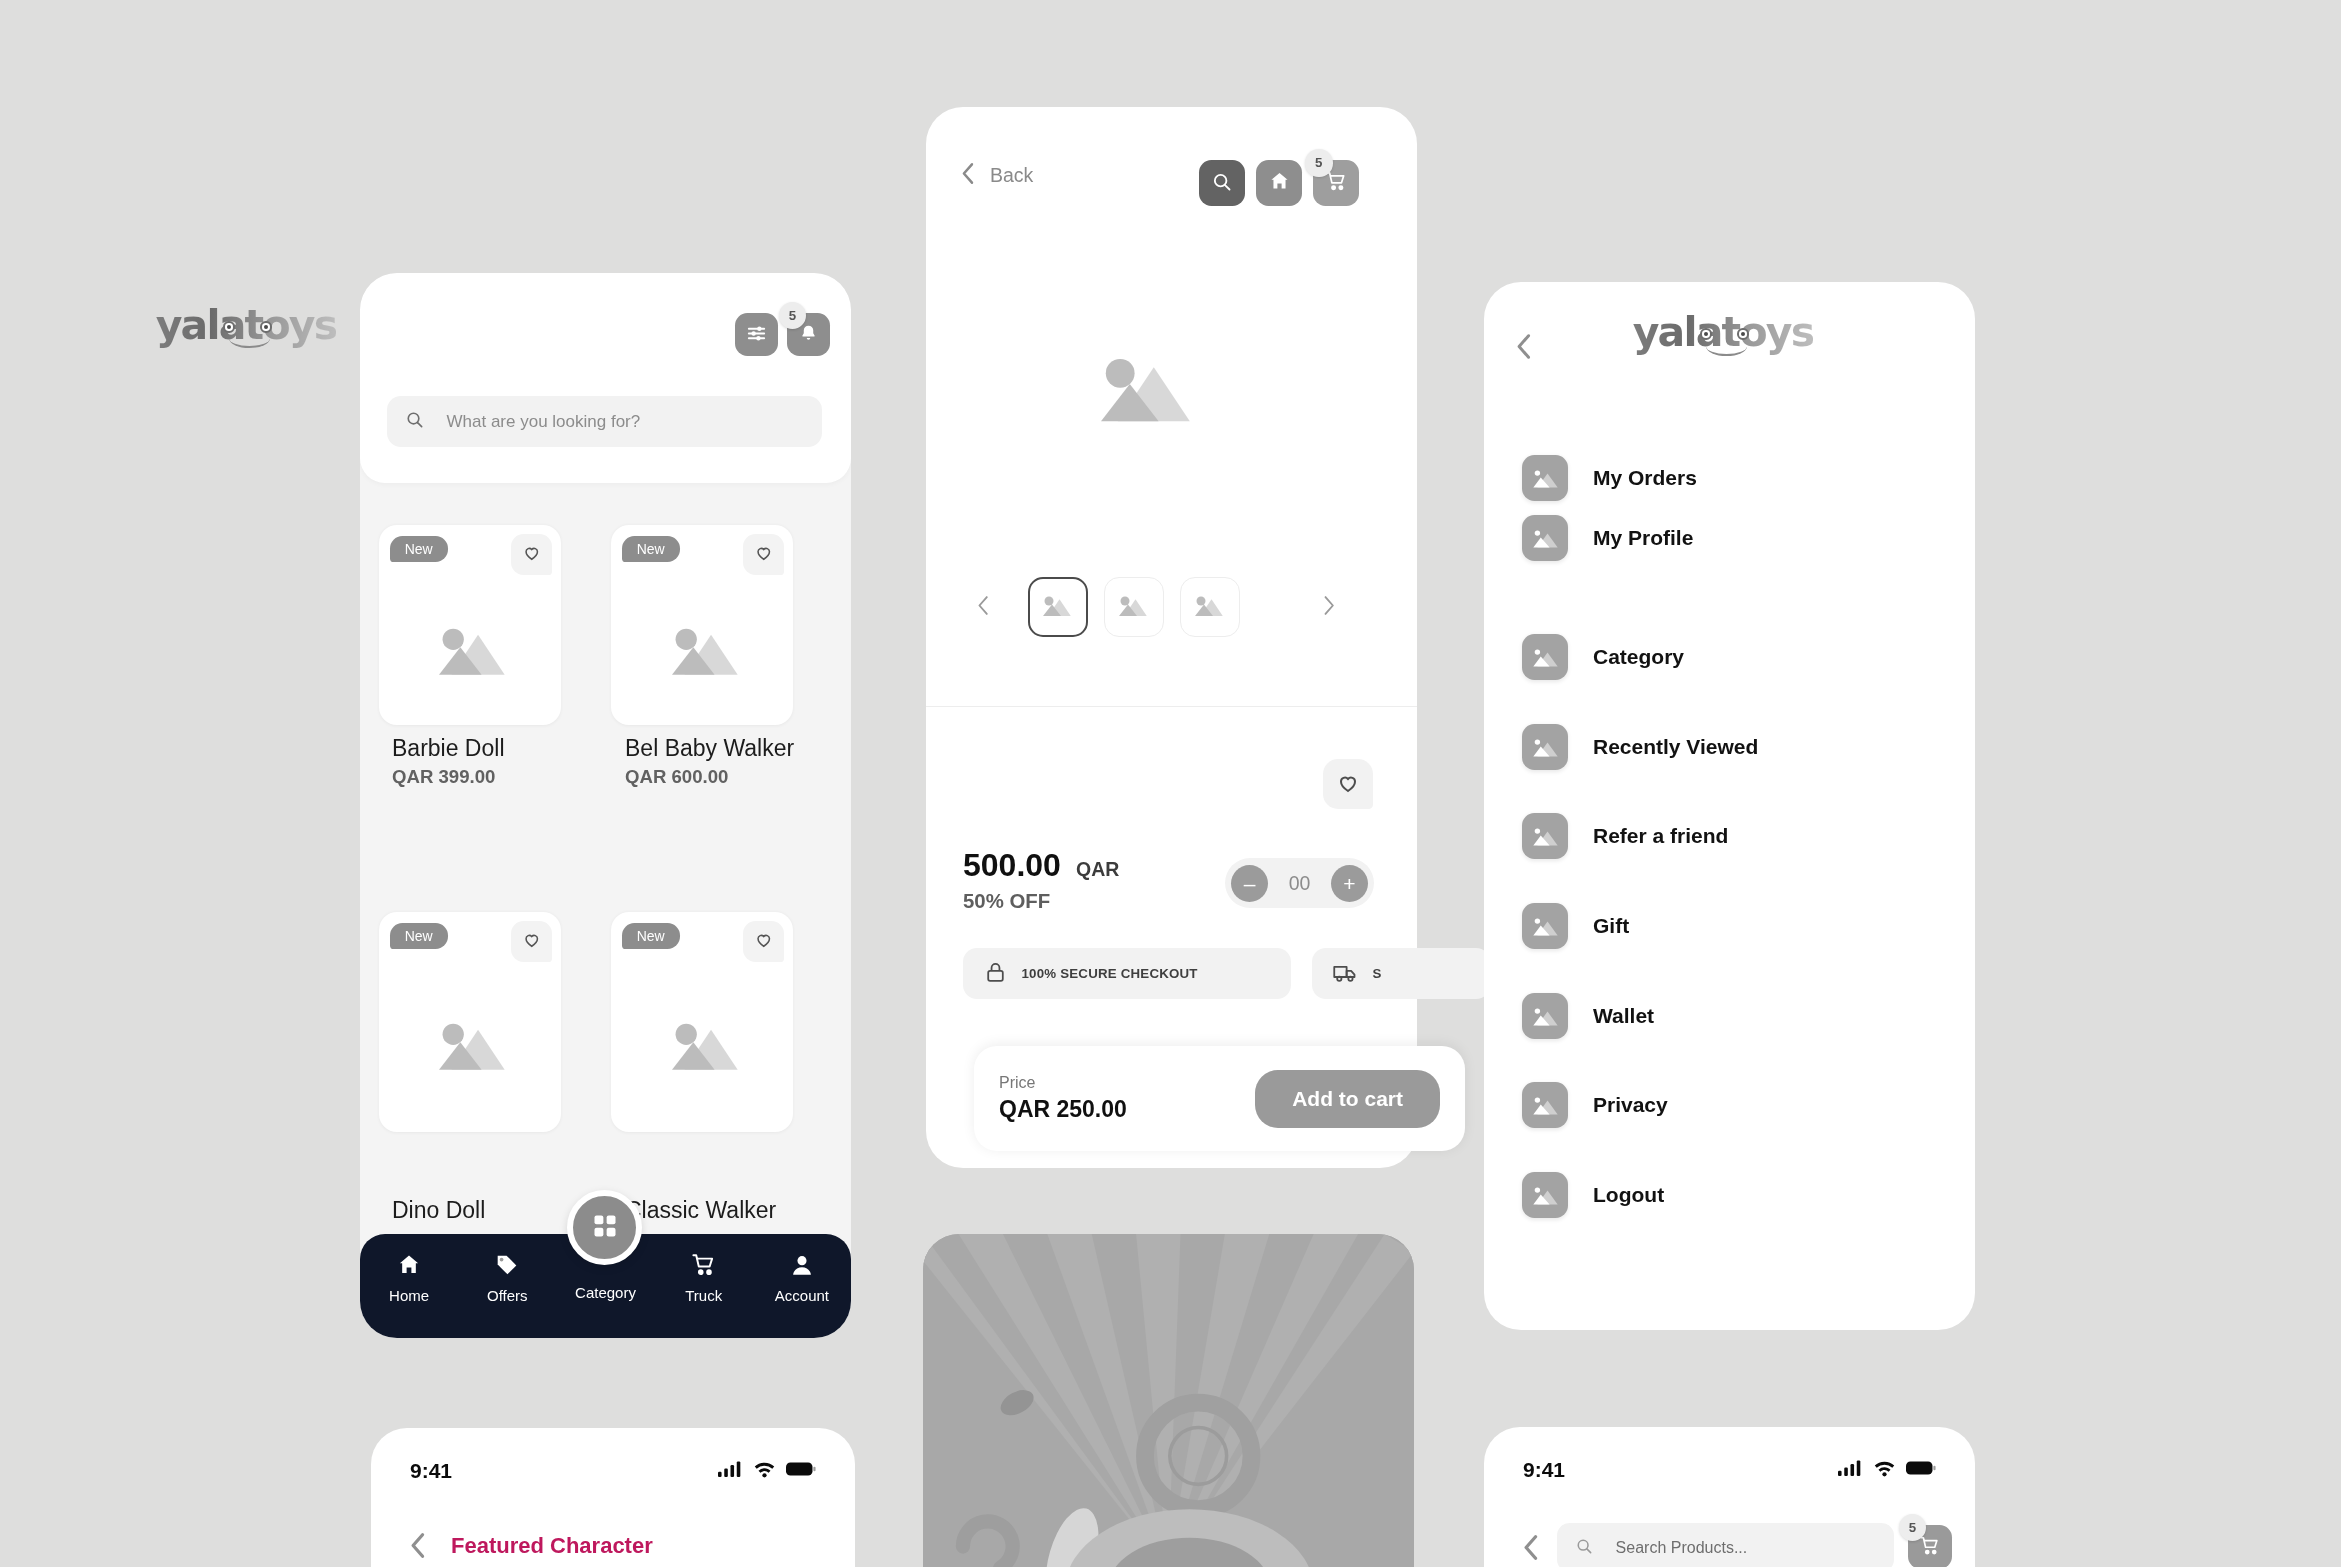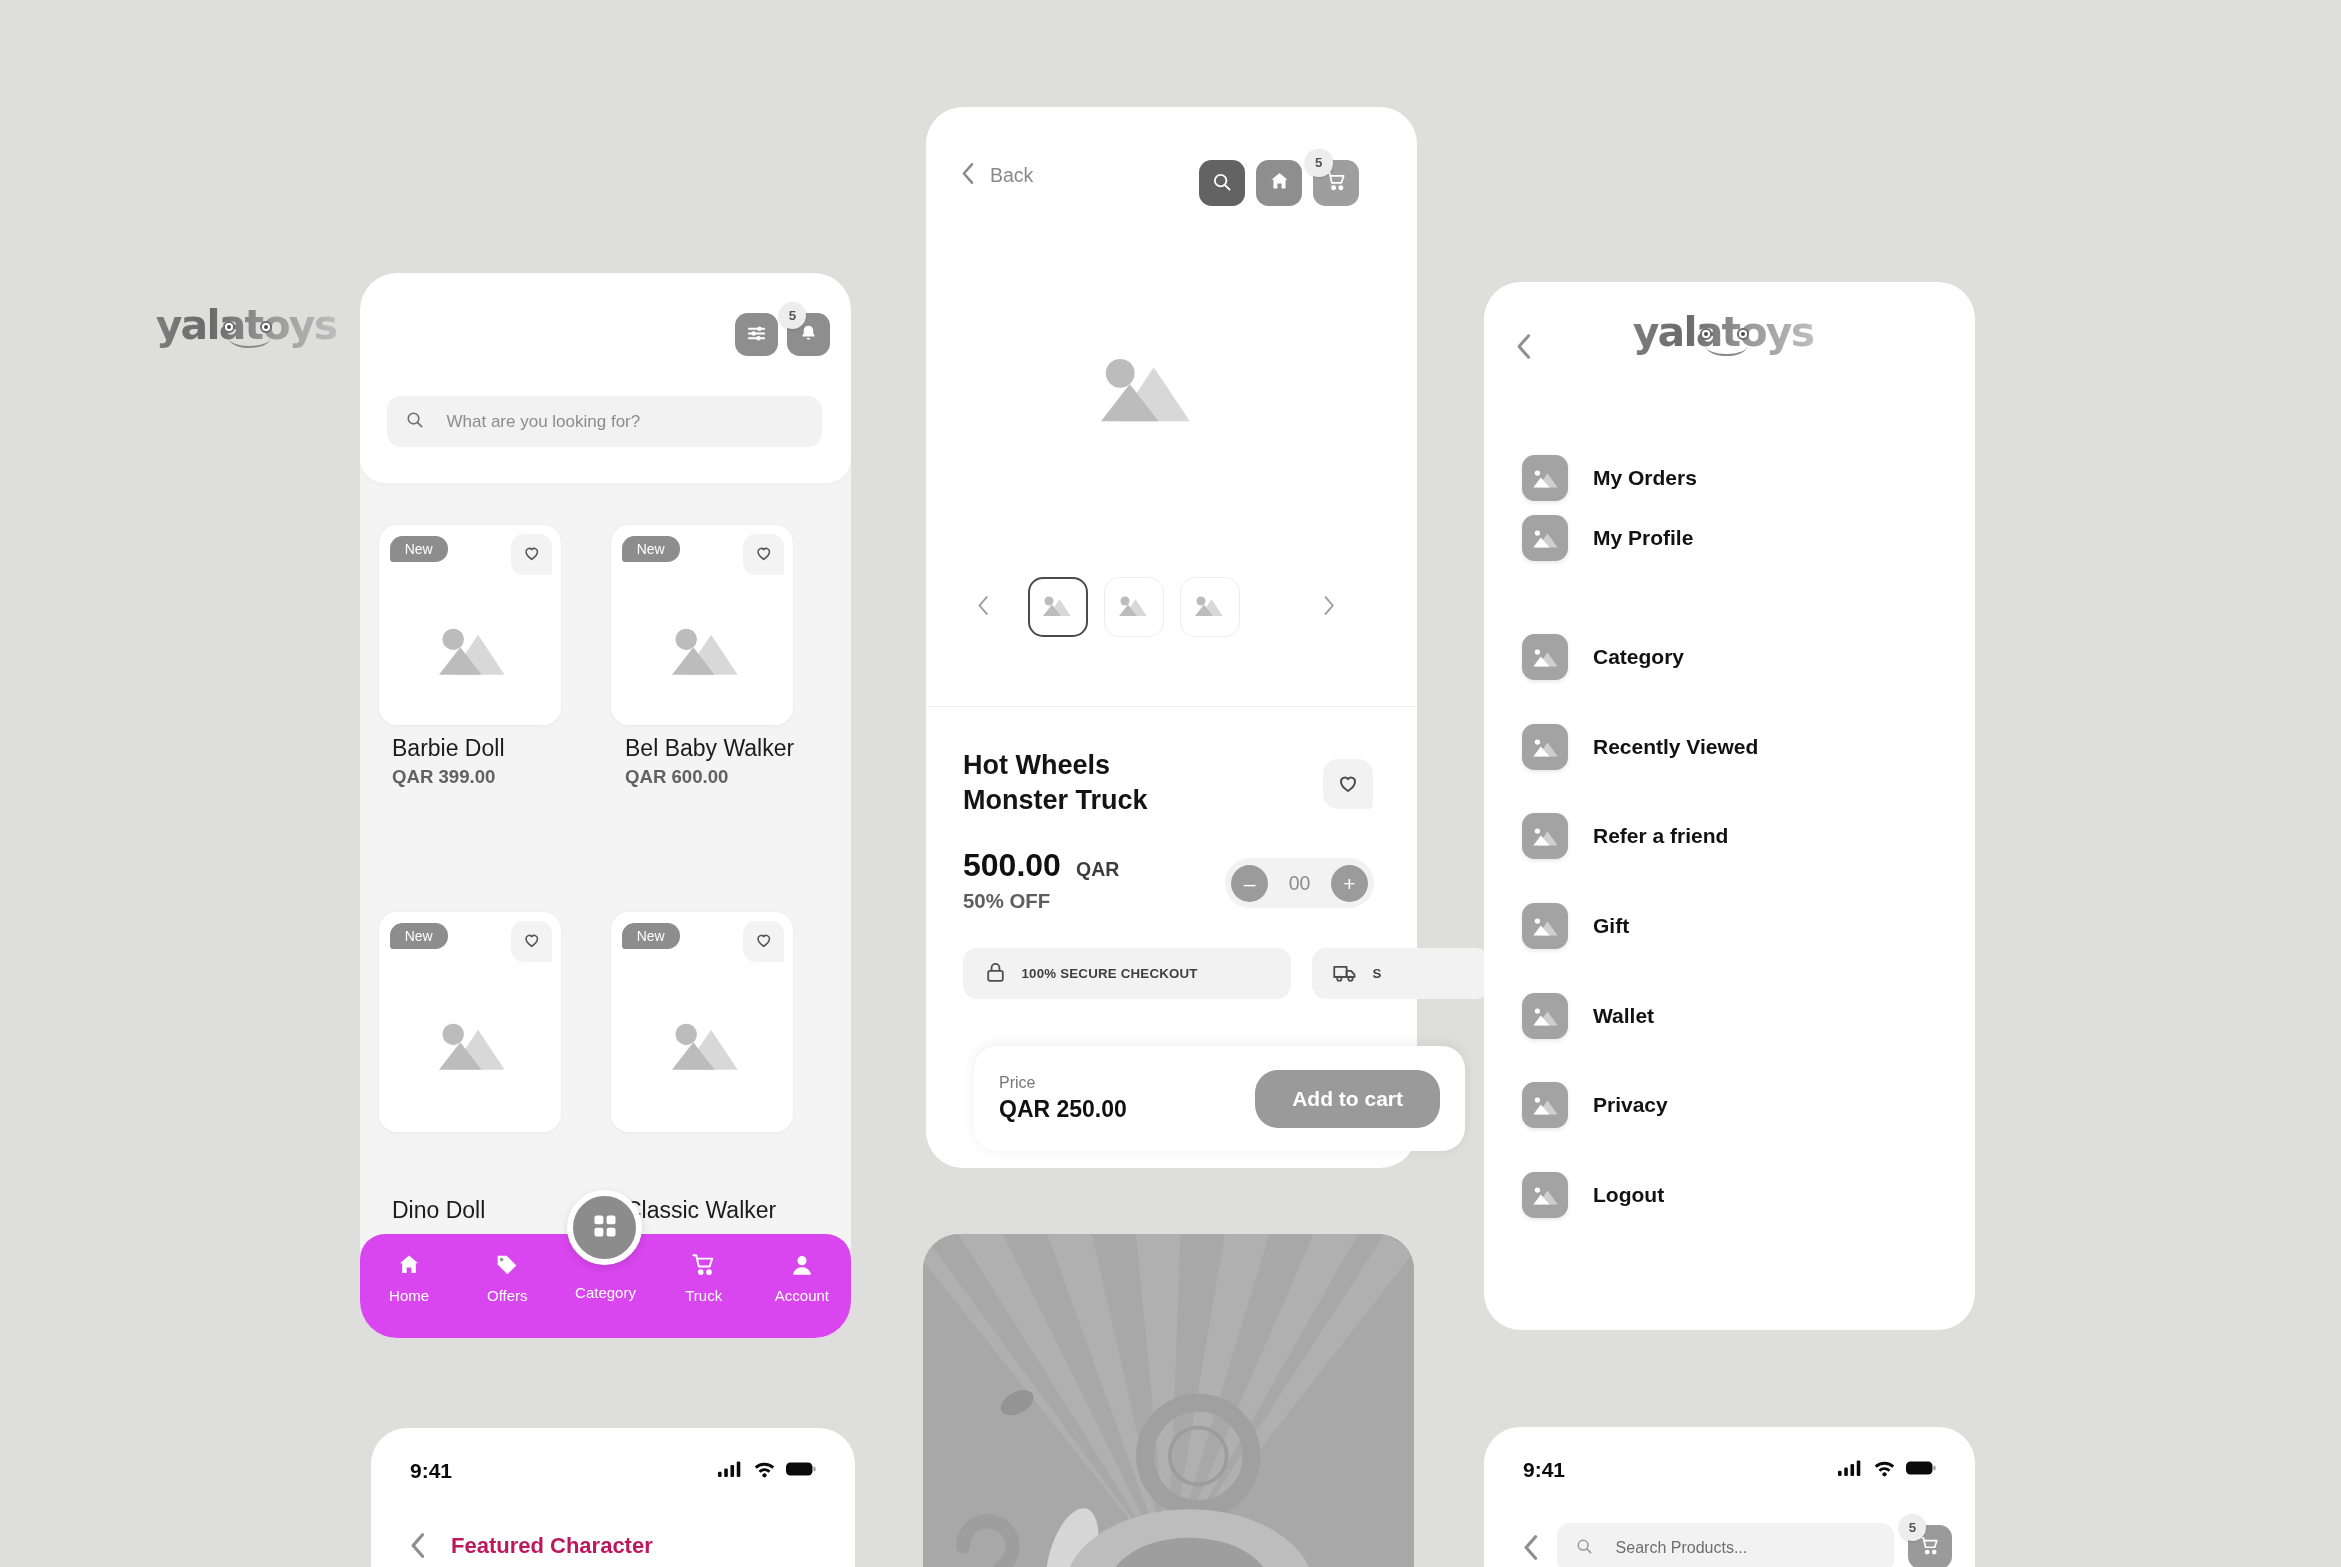--- a/index.html
+++ b/index.html
@@ -85,21 +85,21 @@
     position: absolute; right: 9px; top: 9px; width: 41px; height: 41px;
     background: #f3f3f3; border-radius: 12.4px 12.4px 3.6px 12.4px;
     display: flex; align-items: center; justify-content: center;
   }
   .ph-img { position: absolute; display: block; }
   .pname { position: absolute; font-size: 23px; color: #1c1c1c; }
   .pprice { position: absolute; font-size: 18.6px; font-weight: 700; color: #616161; }
 
   .tabbar {
     position: absolute; left: 0; bottom: 0; width: 491px; height: 104px;
-    background: #d946ef; border-radius: 25px 25px 37px 37px;
+    background: #0f172a; border-radius: 25px 25px 37px 37px;
     display: flex; align-items: flex-start; padding-top: 18px;
   }
   .tab { flex: 1; display: flex; flex-direction: column; align-items: center; gap: 6.2px; }
   .tab-lbl { color: #fff; font-size: 15px; }
 
   
   #phone-detail {
     left: 926px; top: 107px; width: 491px; height: 1061px;
     background: #fff; border-radius: 37px;
   }
@@ -447,21 +447,20 @@
     <span style="width:50px;"></span>
     <span class="chev">
       <svg width="13.3" height="21" viewBox="0 0 12 20" fill="none" stroke="#9a9a9a" stroke-width="1.8" stroke-linecap="round" stroke-linejoin="round">
           <polyline points="3,2 10,10 3,18"></polyline>
         </svg>
     </span>
   </div>
 
   <div class="divider" style="left:926px;top:706px;width:491px;"></div>
 
-  <span class="ptitle" style="left:963px;top:748px;width:244px;">Hot Wheels Monster Truck</span>
 
   <div style="position:absolute;left:1323px;top:759px;width:50px;height:50px;background:#f2f2f2;border-radius:15px 15px 4.4px 15px;display:flex;align-items:center;justify-content:center;">
     <span>
       <svg width="24" height="24" viewBox="0 0 24 24" fill="none" stroke="#4d4d4d" stroke-width="2">
           <path d="M12 20s-7-4.6-7-9.2A4 4 0 0 1 12 8a4 4 0 0 1 7 2.8C19 15.4 12 20 12 20z"></path>
         </svg>
     </span>
   </div>
 
   <span class="bigprice" style="left:963px;top:847px;">500.00</span>

